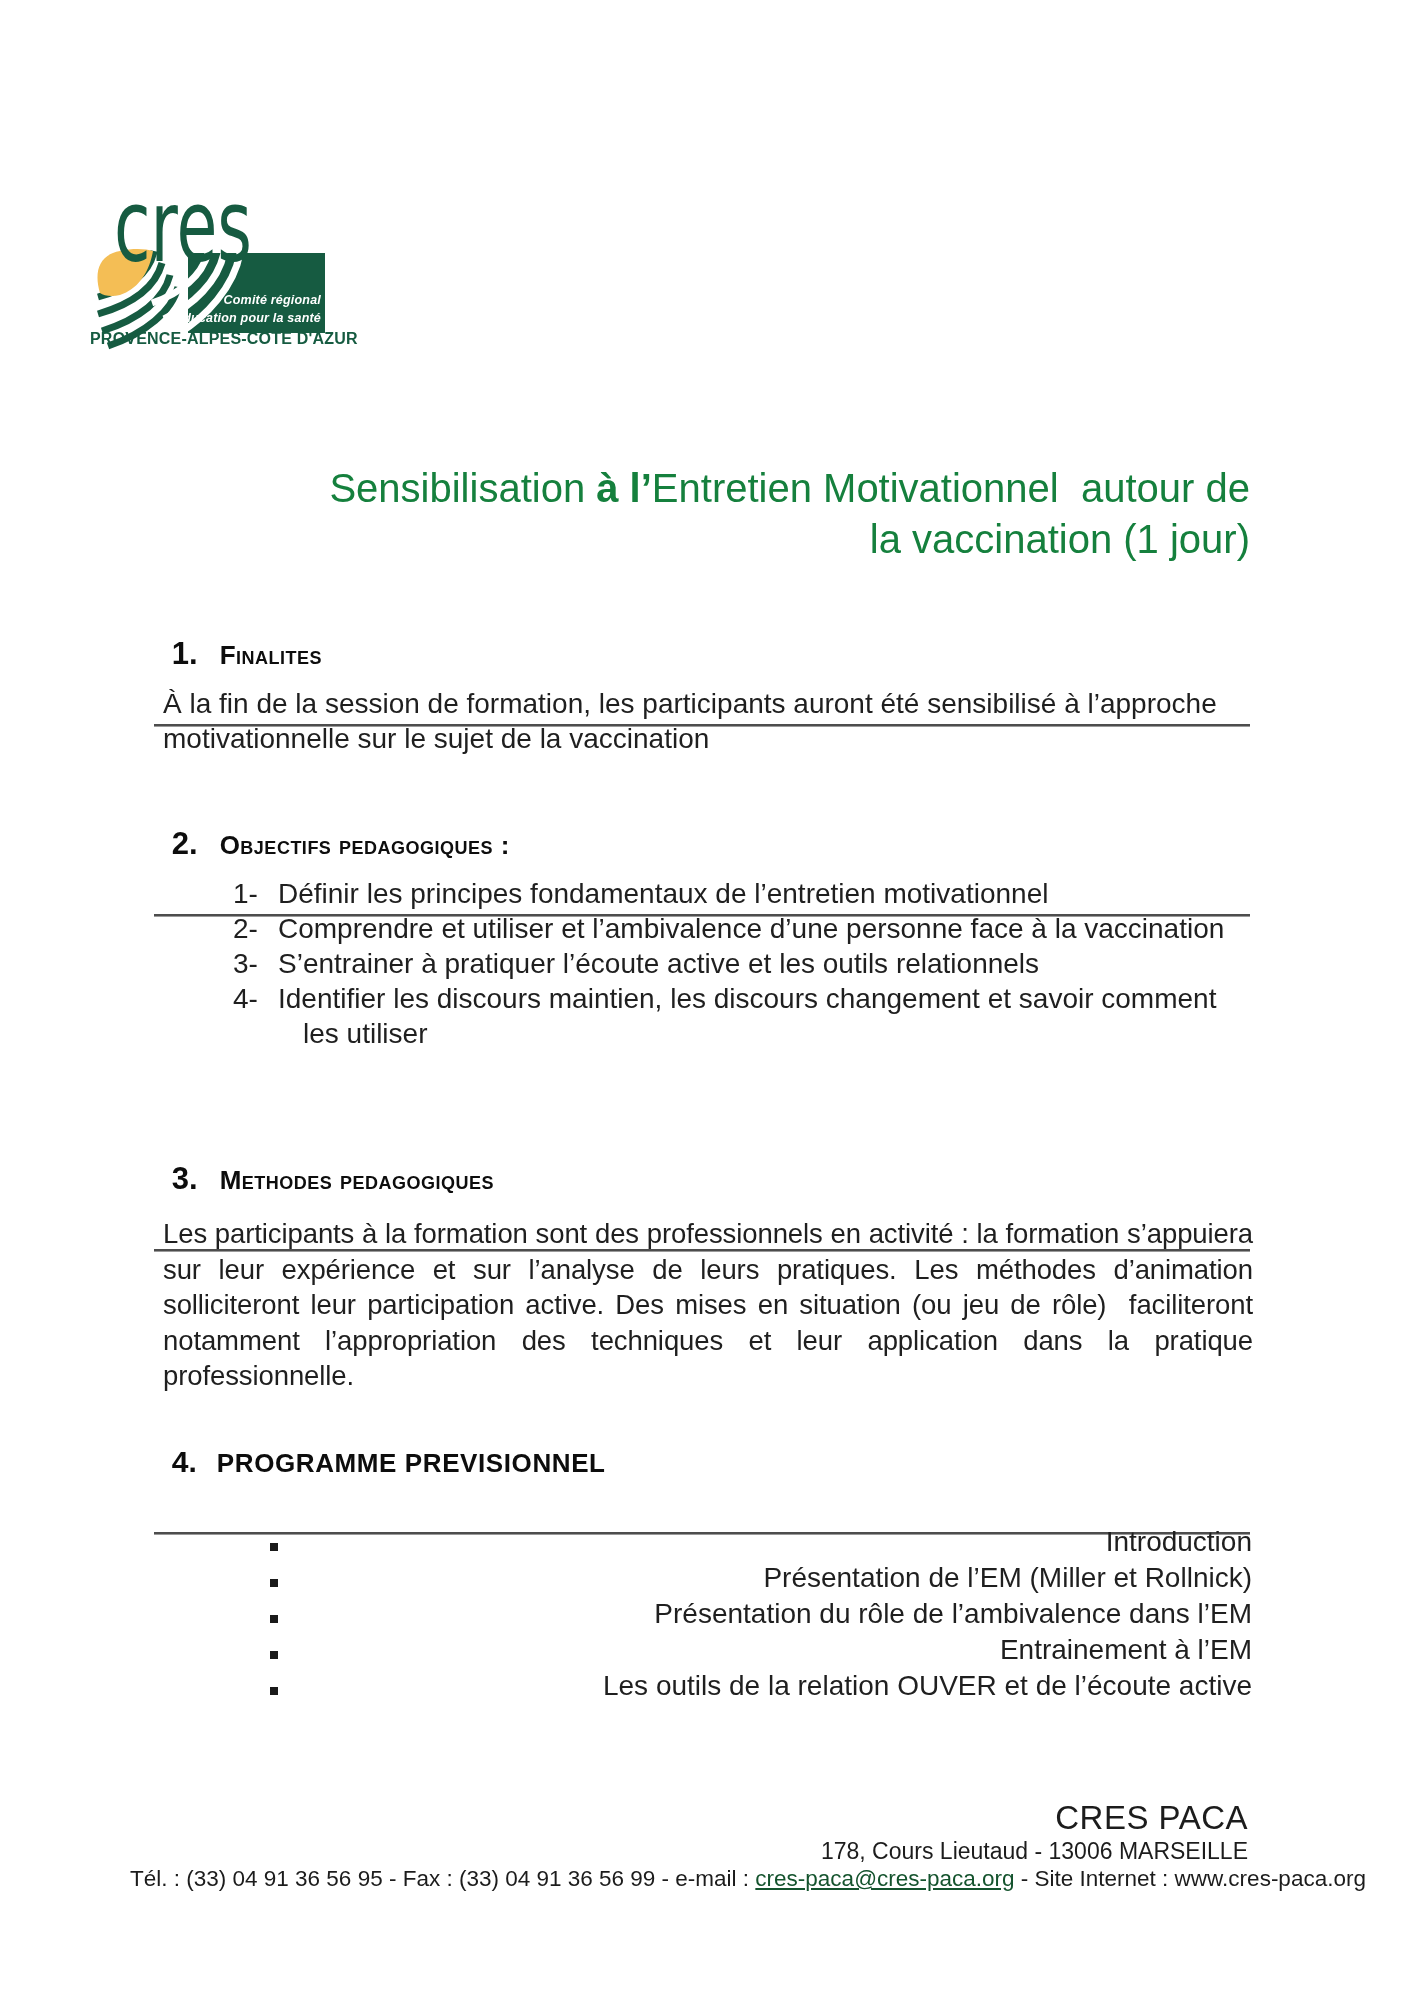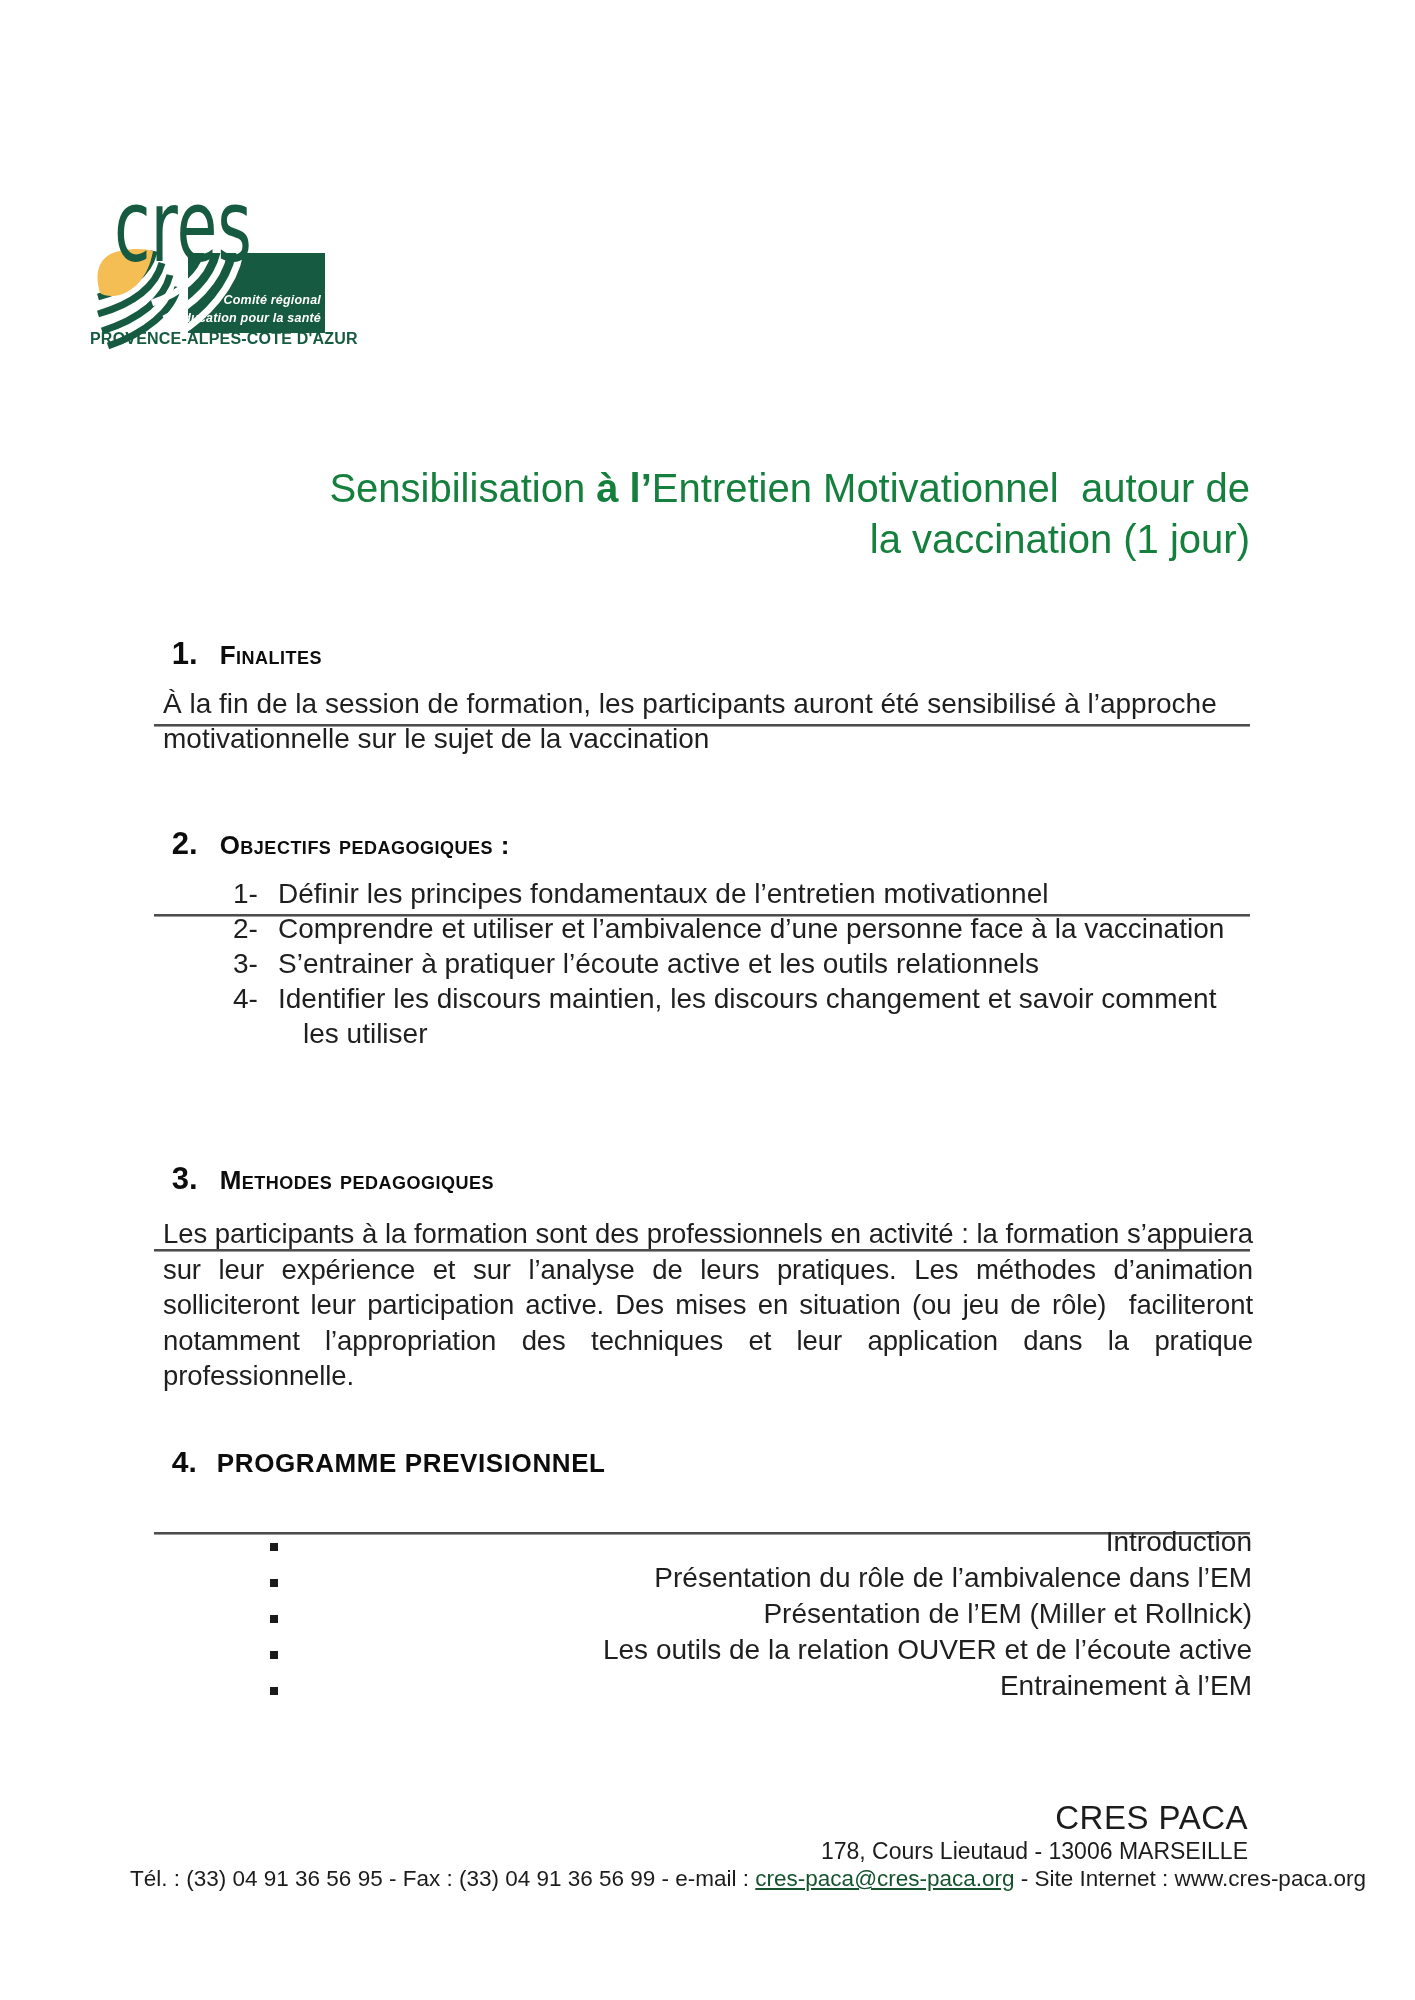--- a/index.html
+++ b/index.html
@@ -133,33 +133,33 @@
   <div class="sec-heading" style="top:1402px;">
     <span class="num num4">4.</span><span class="caps">PROGRAMME PREVISIONNEL</span>
   </div>
   <div class="doc-list li4" style="top:1524px;text-align:right;">
     <div class="li">
       <span class="sq-marker"><span class="sq"></span></span>
       <span class="li-text">Introduction</span>
     </div>
     <div class="li">
       <span class="sq-marker"><span class="sq"></span></span>
+      <span class="li-text">Présentation de l’EM (Miller et Rollnick)</span>
+    </div>
+    <div class="li">
+      <span class="sq-marker"><span class="sq"></span></span>
       <span class="li-text">Présentation du rôle de l’ambivalence dans l’EM</span>
     </div>
     <div class="li">
       <span class="sq-marker"><span class="sq"></span></span>
-      <span class="li-text">Présentation de l’EM (Miller et Rollnick)</span>
+      <span class="li-text">Entrainement à l’EM</span>
     </div>
     <div class="li">
       <span class="sq-marker"><span class="sq"></span></span>
       <span class="li-text">Les outils de la relation OUVER et de l’écoute active</span>
-    </div>
-    <div class="li">
-      <span class="sq-marker"><span class="sq"></span></span>
-      <span class="li-text">Entrainement à l’EM</span>
     </div>
   </div>
 
   <div class="footer">
     <div class="f-org">CRES PACA</div>
     <div class="f-addr">178, Cours Lieutaud - 13006 MARSEILLE</div>
     <div class="f-contact"><span>Tél. : (33) 04 91 36 56 95 - Fax : (33) 04 91 36 56 99 - e-mail : </span><a class="email">cres-paca@cres-paca.org</a><span> - Site Internet : www.cres-paca.org</span></div>
   </div>
 
 </div>

